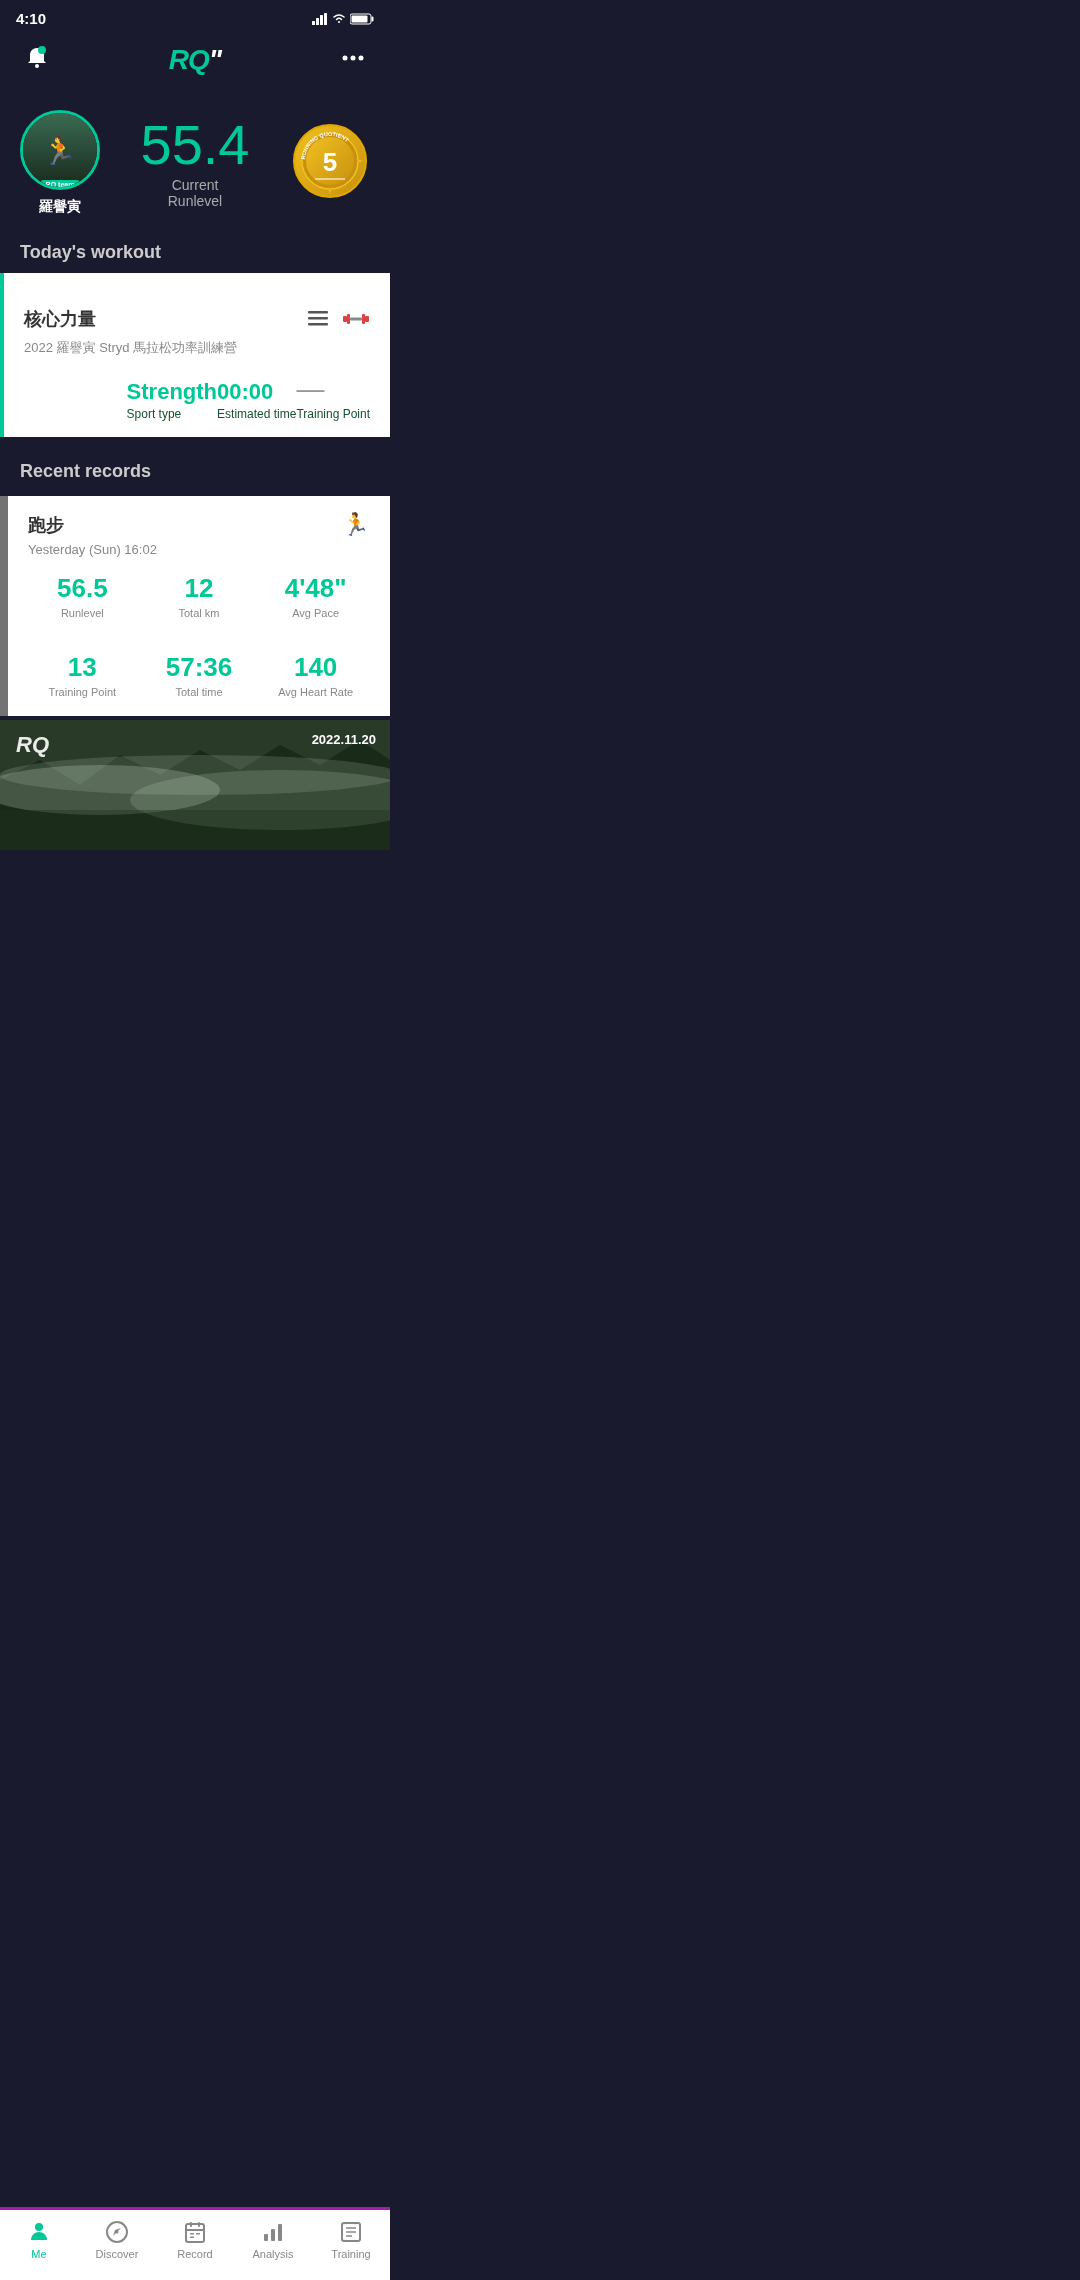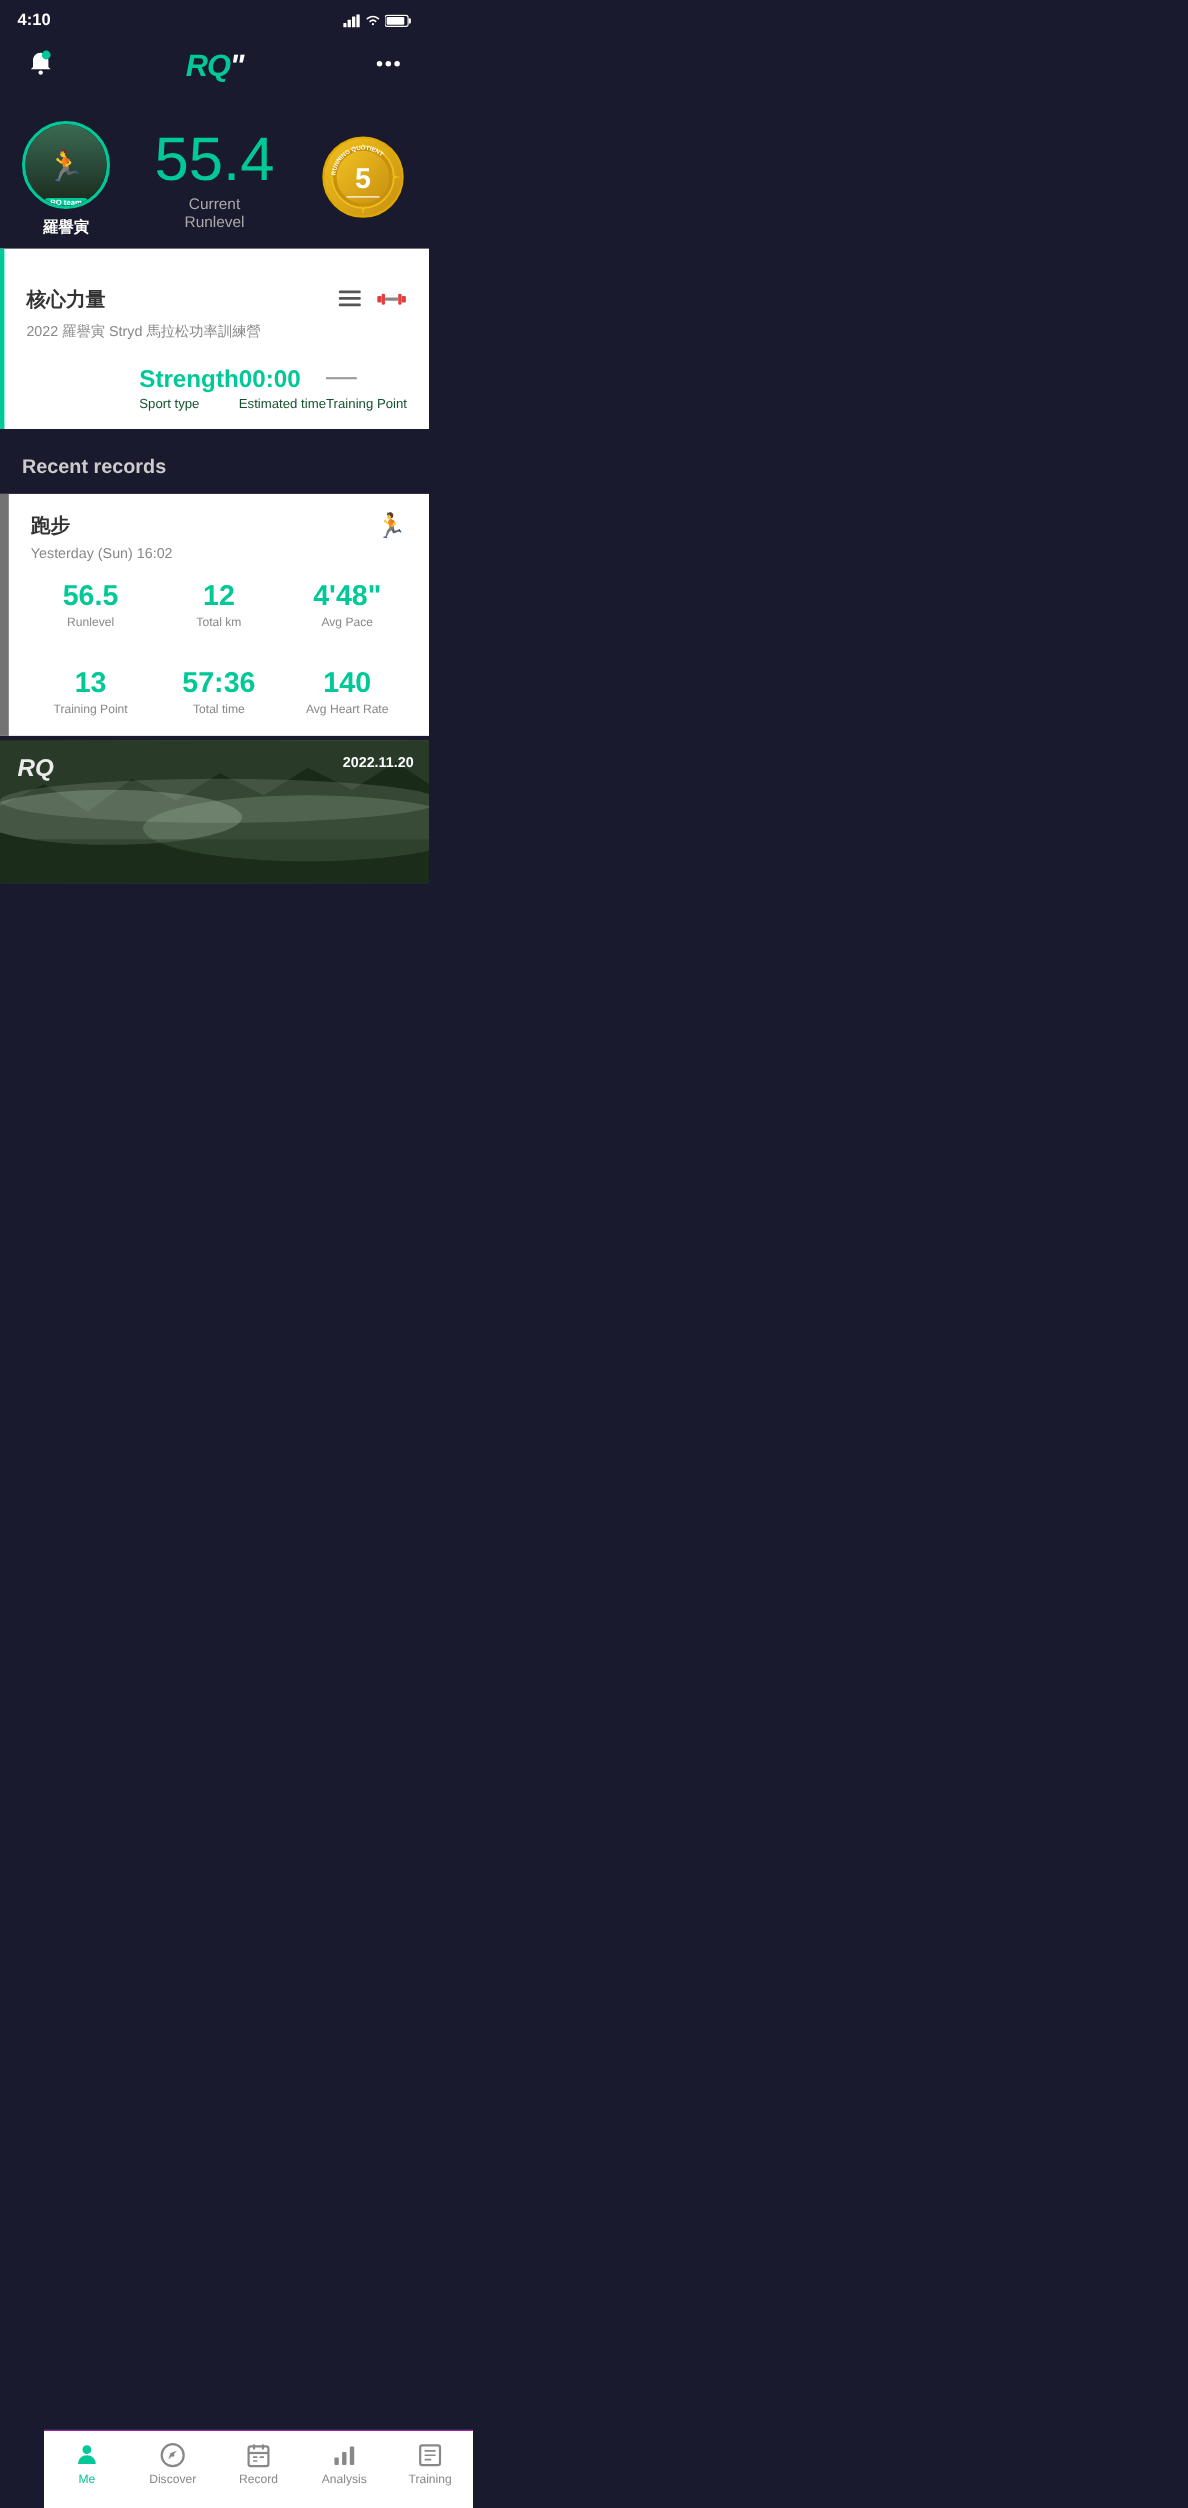--- a/index.html
+++ b/index.html
@@ -224,22 +224,21 @@
     }
     .bottom-nav {
       position: fixed;
       bottom: 0;
       width: 390px;
       background: #fff;
       display: flex;
       justify-content: space-around;
       align-items: center;
       padding: 10px 0 20px;
-      border-top: 1px solid #a21caf;
-      margin-left: 40px;
+      border-top: 3px solid #a21caf;
     }
     .nav-item {
       display: flex;
       flex-direction: column;
       align-items: center;
       gap: 4px;
       flex: 1;
     }
     .nav-label {
       font-size: 11px;
@@ -339,20 +338,21 @@
       </text>
 
       <text x="40" y="50" text-anchor="middle" font-size="26" font-weight="900" fill="#fff" font-family="Arial">5</text>
 
       <line x1="25" y1="58" x2="55" y2="58" stroke="#fff" stroke-width="1.5" opacity="0.7"></line>
     </svg>
   </div>
 </div>
 
 <div>
+  <div class="section-title">Today's workout</div>
   <div class="workout-card">
     <div class="workout-header">
       <div class="workout-title">核心力量</div>
       <div class="workout-icons">
         <svg width="28" height="28" viewBox="0 0 28 28" style="cursor:pointer">
           <rect x="4" y="6" width="20" height="2.5" fill="#555" rx="1"></rect>
           <rect x="4" y="12" width="20" height="2.5" fill="#555" rx="1"></rect>
           <rect x="4" y="18" width="20" height="2.5" fill="#555" rx="1"></rect>
         </svg>
         <svg width="28" height="28" viewBox="0 0 28 28" style="cursor:pointer">

